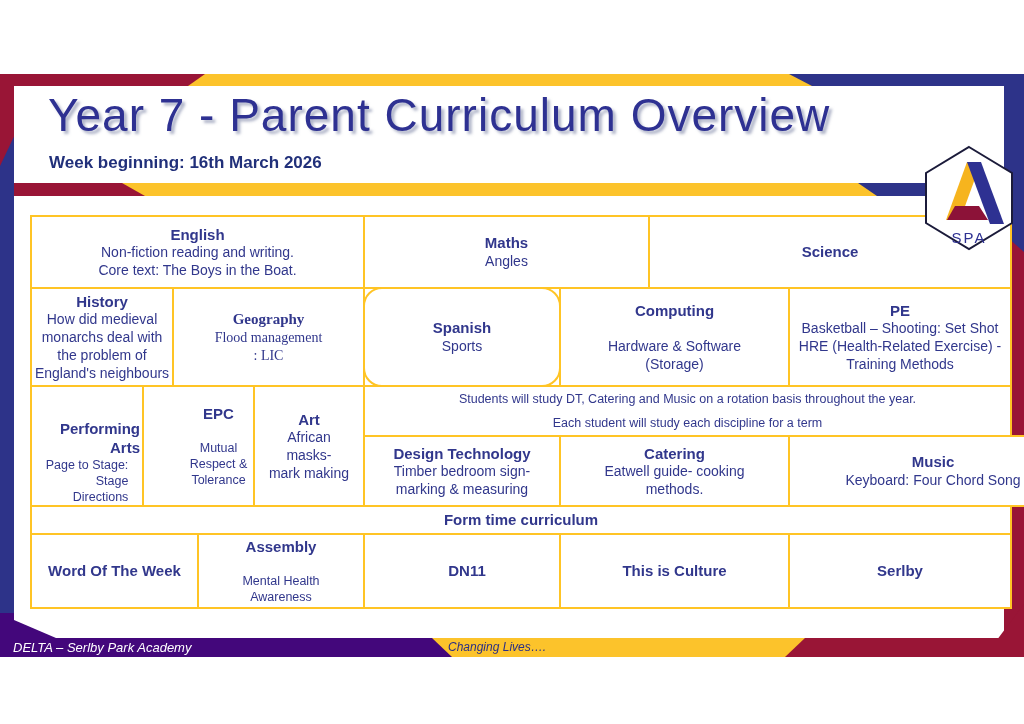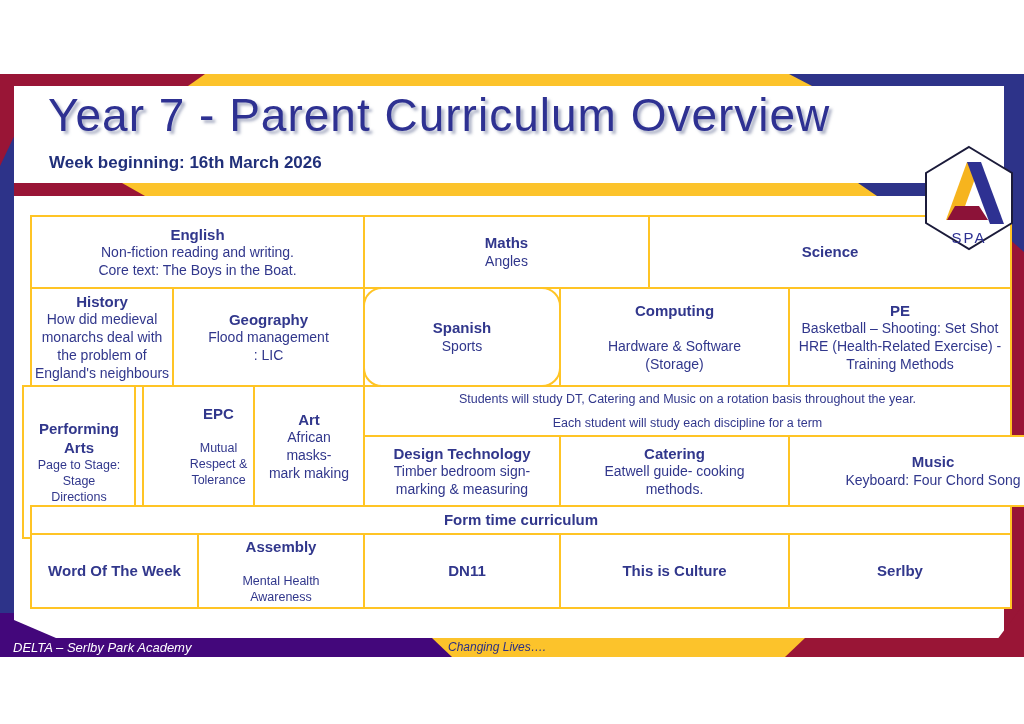--- a/index.html
+++ b/index.html
@@ -43,25 +43,25 @@
   .cell .hd{font-weight:bold;font-size:15px;white-space:pre-line;}
   .cell .bd{font-size:14px;white-space:pre-line;}
   .cell .bd.small{font-size:12.5px;}
   .note-line{font-weight:normal;font-size:12.5px;color:#31378C;}
   .note-line + .note-line{margin-top:8px;}
 
   .c-english{left:30px;top:215px;width:335px;height:74px;}
   .c-maths{left:363px;top:215px;width:287px;height:74px;}
   .c-science{left:648px;top:215px;width:364px;height:74px;}
   .c-history{left:30px;top:287px;width:144px;height:100px;}
-  .c-geography{left:172px;top:287px;width:193px;height:100px;}
+  .c-geography{left:172px;top:287px;width:193px;height:100px;font-family:Liberation Serif, serif;}
   .c-spanish{left:363px;top:287px;width:198px;height:100px;border-radius:19px;}
   .c-computing{left:559px;top:287px;width:231px;height:100px;}
   .c-pe{left:788px;top:287px;width:224px;height:100px;}
-  .c-performing{left:22px;top:385px;width:114px;height:154px;}
+  .c-performing{left:30px;top:385px;width:114px;height:154px;text-align:right;}
   .c-epc{left:142px;top:385px;width:113px;height:122px;padding-left:42px;}
   .c-art{left:253px;top:385px;width:112px;height:122px;}
   .c-rotation{left:363px;top:385px;width:649px;height:52px;}
   .c-dt{left:363px;top:435px;width:198px;height:72px;}
   .c-catering{left:559px;top:435px;width:231px;height:72px;}
   .c-music{left:788px;top:435px;width:260px;height:72px;padding-left:32px;}
   .c-formhdr{left:30px;top:505px;width:982px;height:30px;}
   .c-wotw{left:30px;top:533px;width:169px;height:76px;}
   .c-assembly{left:197px;top:533px;width:168px;height:76px;}
   .c-dn11{left:363px;top:533px;width:208px;height:76px;}

